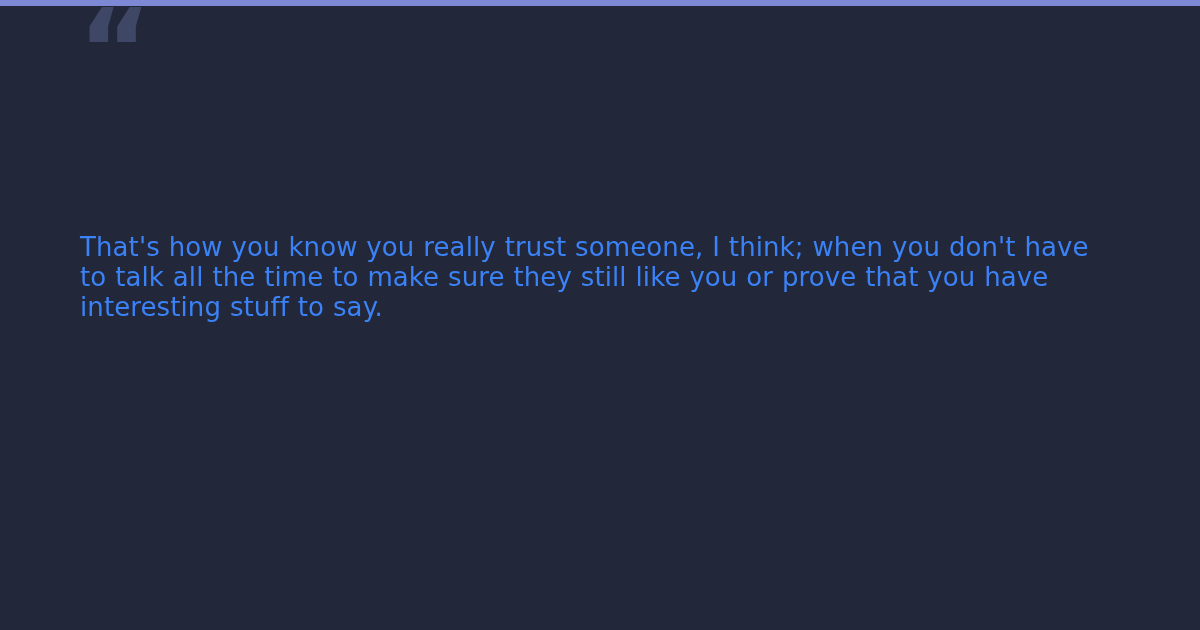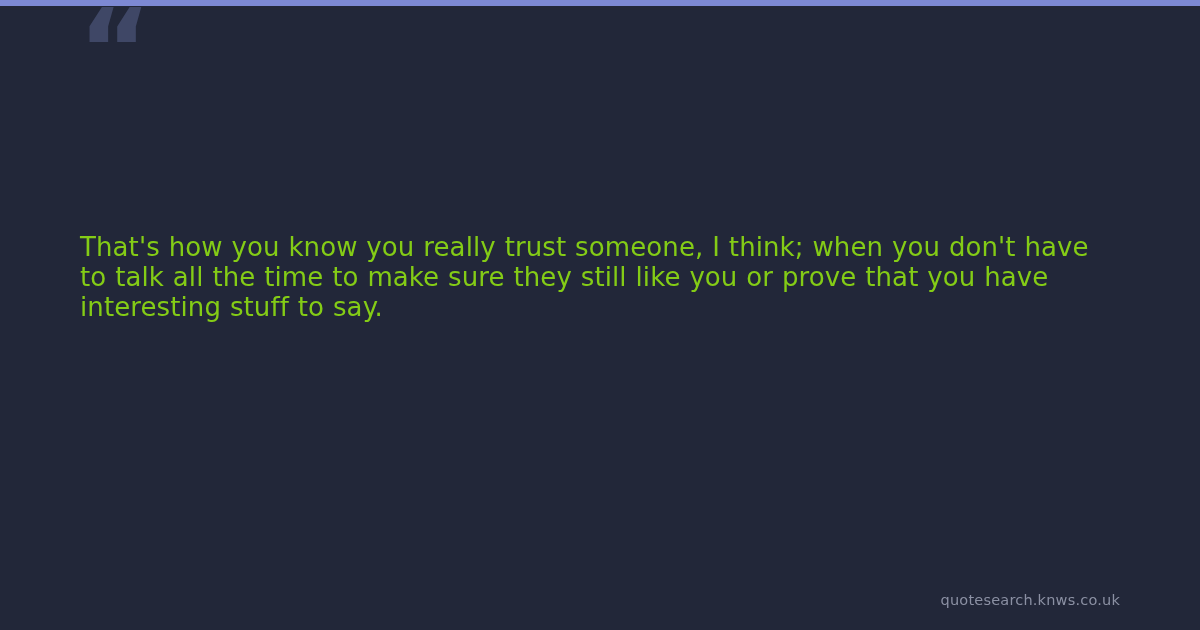--- a/index.html
+++ b/index.html
@@ -56,21 +56,21 @@
     left: 80px;
     top: 232px;
     width: 1030px;
   }
 
   .quote-text {
     margin: 0;
     font-size: 26px;
     line-height: 30px;
     font-weight: 400;
-    color: #84cc16;
+    color: #3b82f6;
     letter-spacing: 0.1px;
     word-spacing: 0.5px;
   }
 
   .quote-attribution {
     margin: 0;
     padding-top: 29px;
     font-size: 21px;
     line-height: 26px;
     font-weight: 700;
@@ -97,15 +97,14 @@
 
   <div class="top-accent-bar"></div>
 
   <div class="quote-mark">“</div>
 
   <div class="card-body">
     <p class="quote-text">That's how you know you really trust someone, I think; when you don't have to talk all the time to make sure they still like you or prove that you have interesting stuff to say.</p>
 
   </div>
 
-  <div class="source-label">quotesearch.knws.co.uk</div>
 
 </div>
 
 </body></html>

